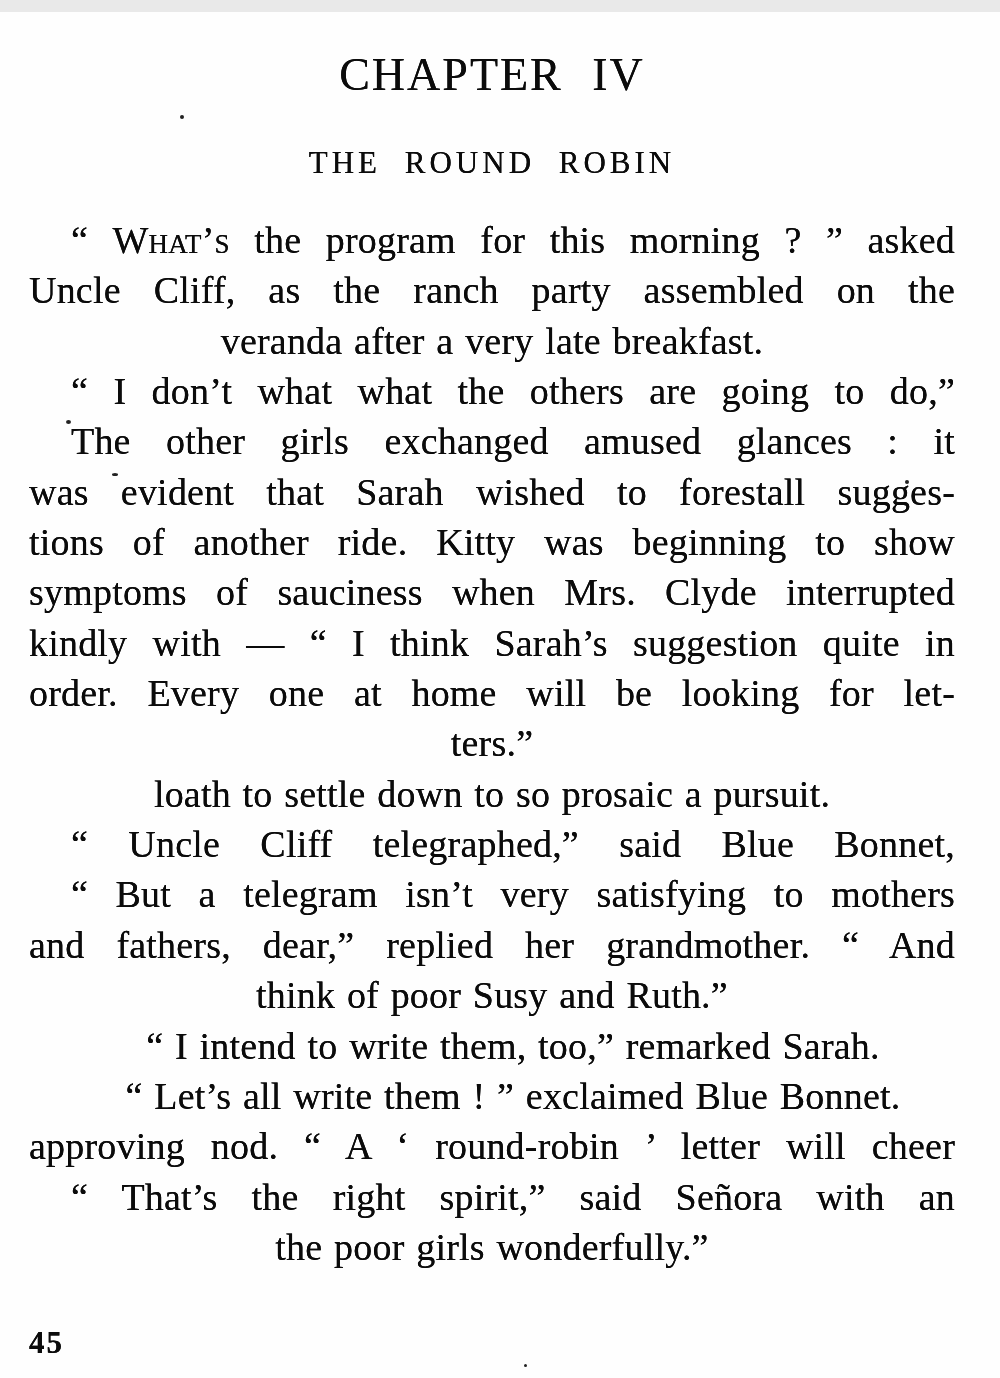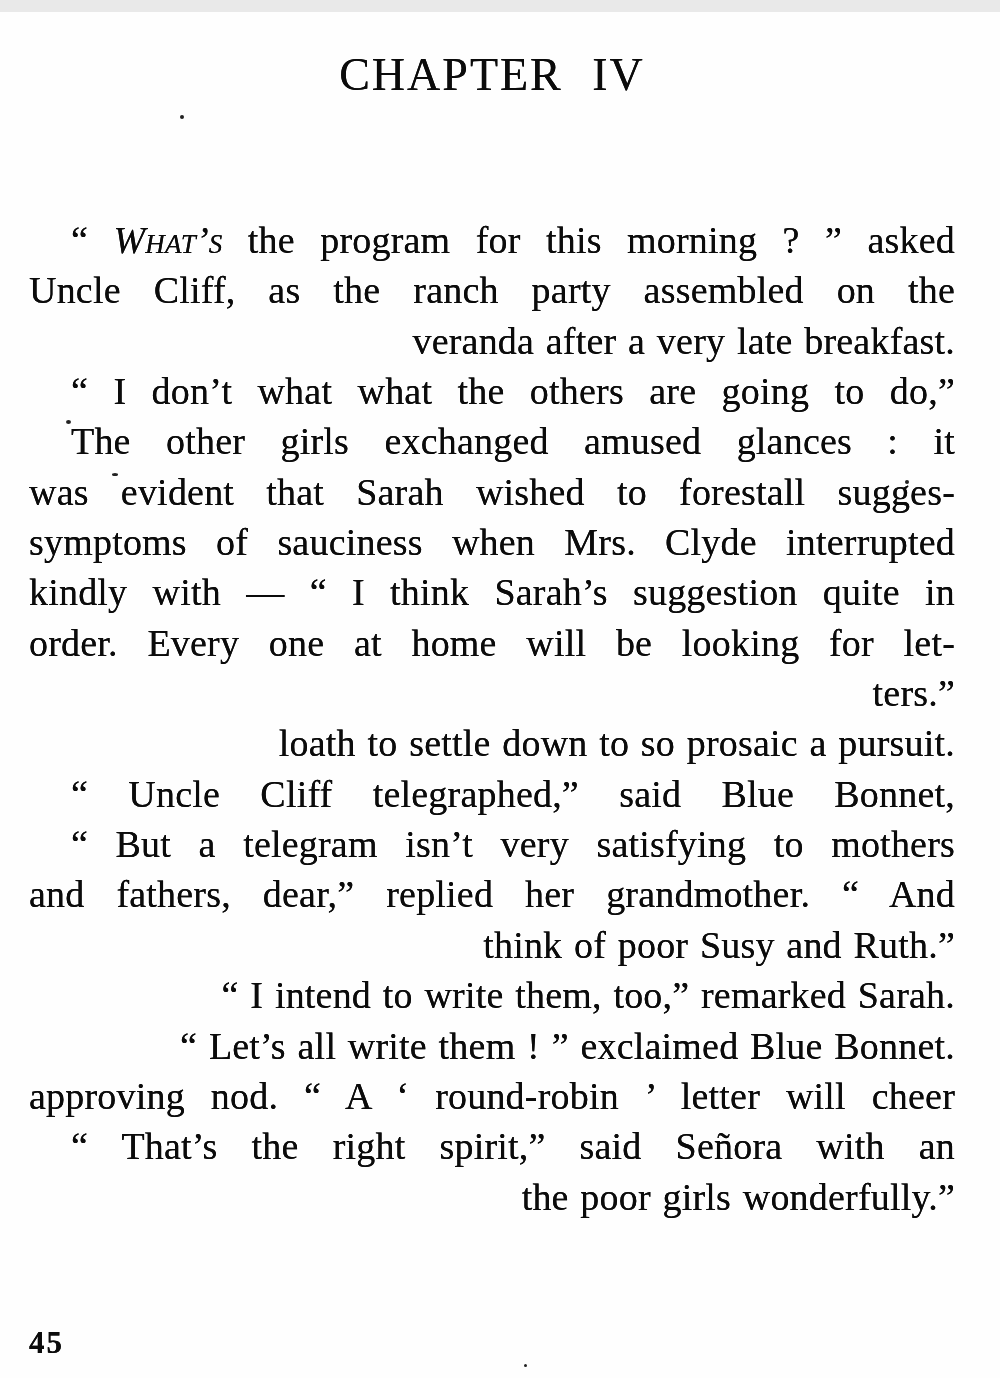--- a/index.html
+++ b/index.html
@@ -36,23 +36,23 @@
   }
   .body-text {
     position: absolute;
     top: 203px; left: 29px; width: 926px;
     font-size: 38px;
     line-height: 50.35px;
     letter-spacing: 0.2px;
   }
   .ln { min-height: 50.35px; }
   .j { text-align: justify; text-align-last: justify; }
-  .last { text-align: right; word-spacing: 2px; }
+  .last { text-align: center; word-spacing: 2px; }
   .ind { text-indent: 42px; }
-  .sc { font-variant: small-caps; font-style: italic; }
+  .sc { font-variant: small-caps; }
   .page-number {
     position: absolute;
     top: 1315px; left: 29px; width: 926px;
     text-align: left;
     font-size: 31px;
     font-weight: bold;
     letter-spacing: 2px;
     line-height: 1;
   }
   .speck {
@@ -61,28 +61,30 @@
     border-radius: 50%;
   }
 </style>
 </head>
 <body>
 
 <div class="page">
 
   <div class="chapter-heading">CHAPTER IV</div>
 
+  <div class="section-title">THE ROUND ROBIN</div>
 
   <div class="body-text">
     <div class="ln j ind"><span>“ </span><span class="sc">What’s</span><span> the program for this morning ? ” asked</span></div>
     <div class="ln j">Uncle Cliff, as the ranch party assembled on the</div>
     <div class="ln last">veranda after a very late breakfast.</div>
     <div class="ln j ind">“ I don’t what what the others are going to do,”</div>
     <div class="ln j ind">The other girls exchanged amused glances : it</div>
     <div class="ln j">was evident that Sarah wished to forestall sugges-</div>
+    <div class="ln j">tions of another ride. Kitty was beginning to show</div>
     <div class="ln j">symptoms of sauciness when Mrs. Clyde interrupted</div>
     <div class="ln j">kindly with — “ I think Sarah’s suggestion quite in</div>
     <div class="ln j">order. Every one at home will be looking for let-</div>
     <div class="ln last">ters.”</div>
     <div class="ln last">loath to settle down to so prosaic a pursuit.</div>
     <div class="ln j ind">“ Uncle Cliff telegraphed,” said Blue Bonnet,</div>
     <div class="ln j ind">“ But a telegram isn’t very satisfying to mothers</div>
     <div class="ln j">and fathers, dear,” replied her grandmother. “ And</div>
     <div class="ln last">think of poor Susy and Ruth.”</div>
     <div class="ln last ind">“ I intend to write them, too,” remarked Sarah.</div>

